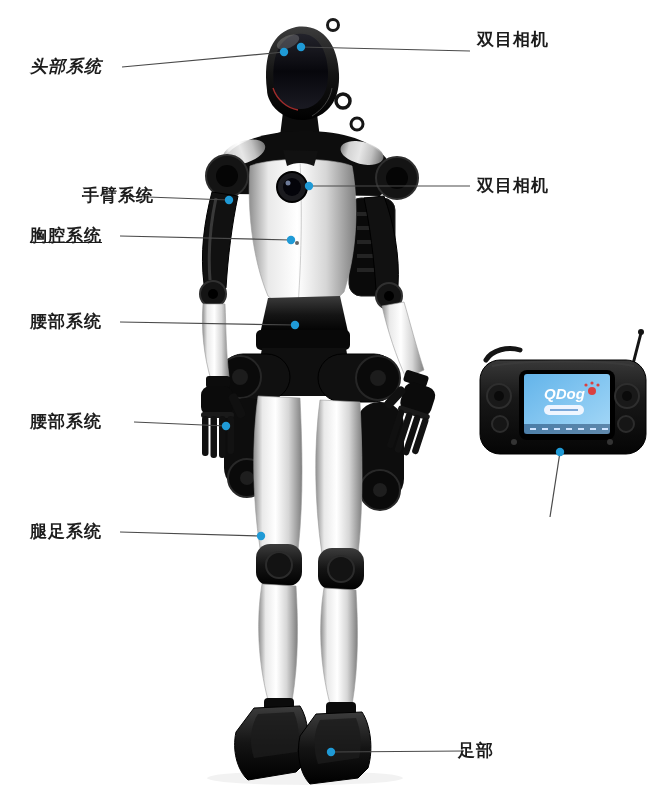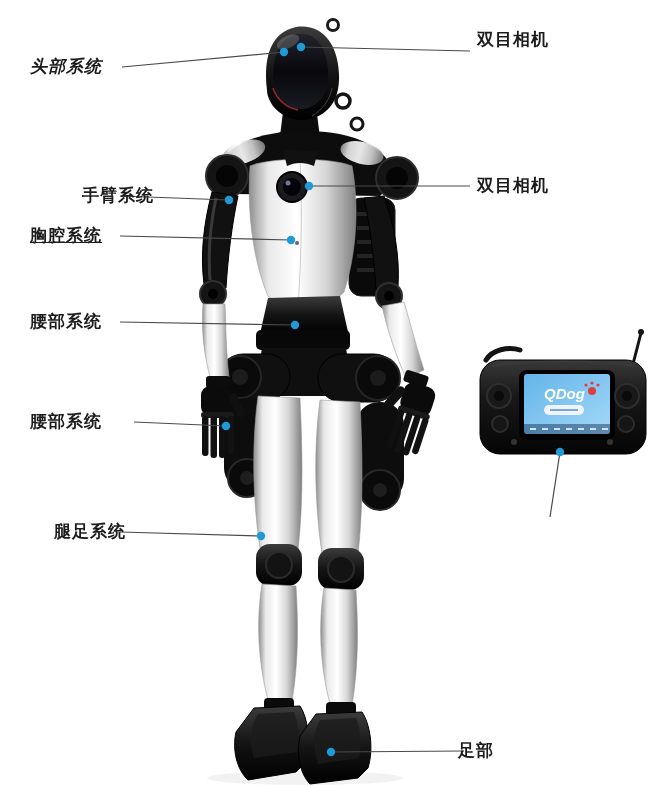--- a/index.html
+++ b/index.html
@@ -241,18 +241,18 @@
       <circle class="anchor-dot" cx="560" cy="452" r="4.2" fill="#1f9ad6"></circle>
       <circle class="anchor-dot" cx="331" cy="752" r="4.2" fill="#1f9ad6"></circle>
     </g>
   </svg>
 
   <div class="callout" style="left:30px; top:57px;font-style:italic;">头部系统</div>
   <div class="callout" style="left:46px; top:186px;margin-left:36px;">手臂系统</div>
   <div class="callout" style="left:30px; top:226px;text-decoration:underline;">胸腔系统</div>
   <div class="callout" style="left:30px; top:312px;">腰部系统</div>
   <div class="callout" style="left:30px; top:412px;">腰部系统</div>
-  <div class="callout" style="left:30px; top:522px;margin-left:24px;">腿足系统</div>
+  <div class="callout" style="left:30px; top:522px;">腿足系统</div>
   <div class="callout" style="left:477px; top:30px;">双目相机</div>
   <div class="callout" style="left:477px; top:176px;">双目相机</div>
   <div class="callout" style="left:458px; top:741px;">足部</div>
 
 </div>
 
 </body></html>

